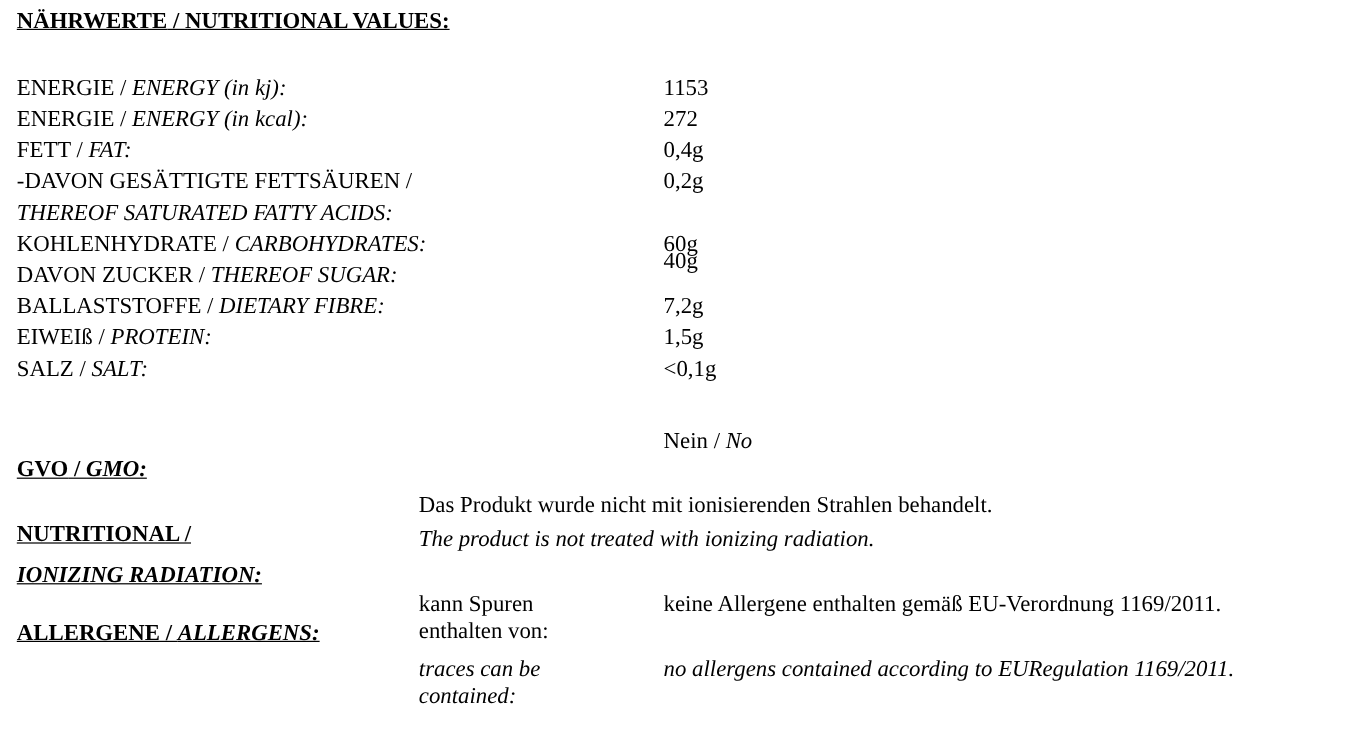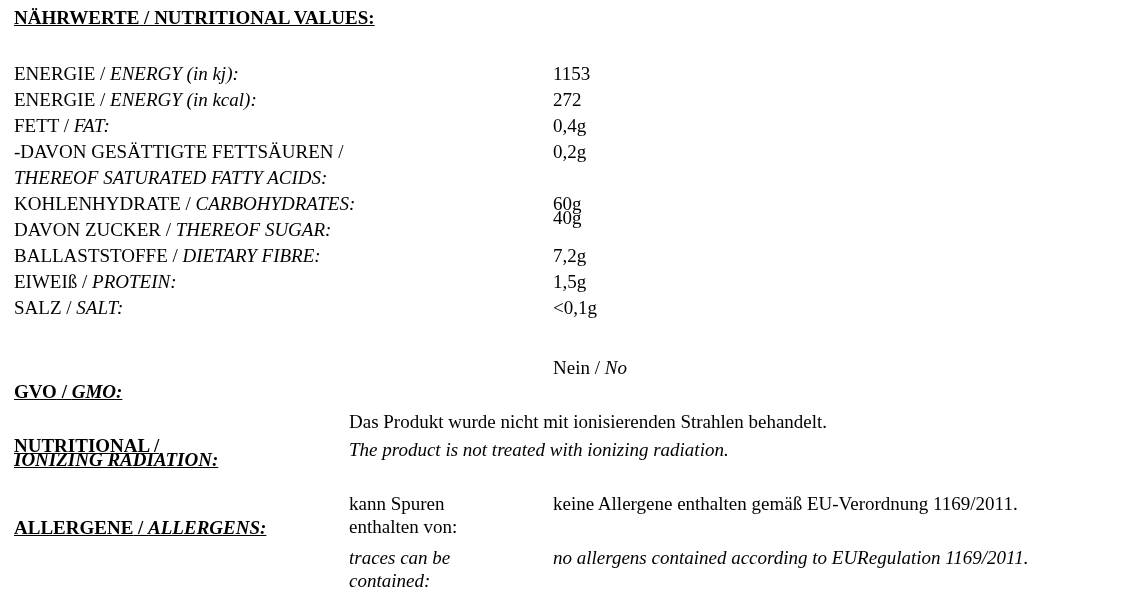--- a/index.html
+++ b/index.html
@@ -119,21 +119,21 @@
   <div class="row val col-val" style="top:296px;">&lt;0,1g</div>
 
   <div class="row lbl col-label bold underline" style="top:356px;">
     <span>GVO</span><span> / </span><span class="ital">GMO:</span>
   </div>
   <div class="row val col-val" style="top:356px;">
     <span>Nein</span><span> / </span><span class="ital">No</span>
   </div>
 
   <div class="row lbl col-label bold underline" style="top:410px;">NUTRITIONAL /</div>
-  <div class="row lbl col-label bold underline ital" style="top:424px;"> IONIZING RADIATION:</div>
+  <div class="row lbl col-label bold underline ital" style="top:444px;"> IONIZING RADIATION:</div>
   <div class="row lbl col-mid" style="top:410px;">Das Produkt wurde nicht mit ionisierenden Strahlen behandelt.</div>
   <div class="row lbl col-mid ital" style="top:438px;">The product is not treated with ionizing radiation.</div>
 
   <div class="row lbl col-label bold underline" style="top:492px;">
     <span>ALLERGENE</span><span> / </span><span class="ital">ALLERGENS:</span>
   </div>
 
   <div class="wrapblock lbl ital" style="left:349px; top:546px; width:150px;">traces can be contained:</div>
   <div class="wrapblock lbl" style="left:349px; top:492px; width:150px;">kann Spuren enthalten von:</div>
 

